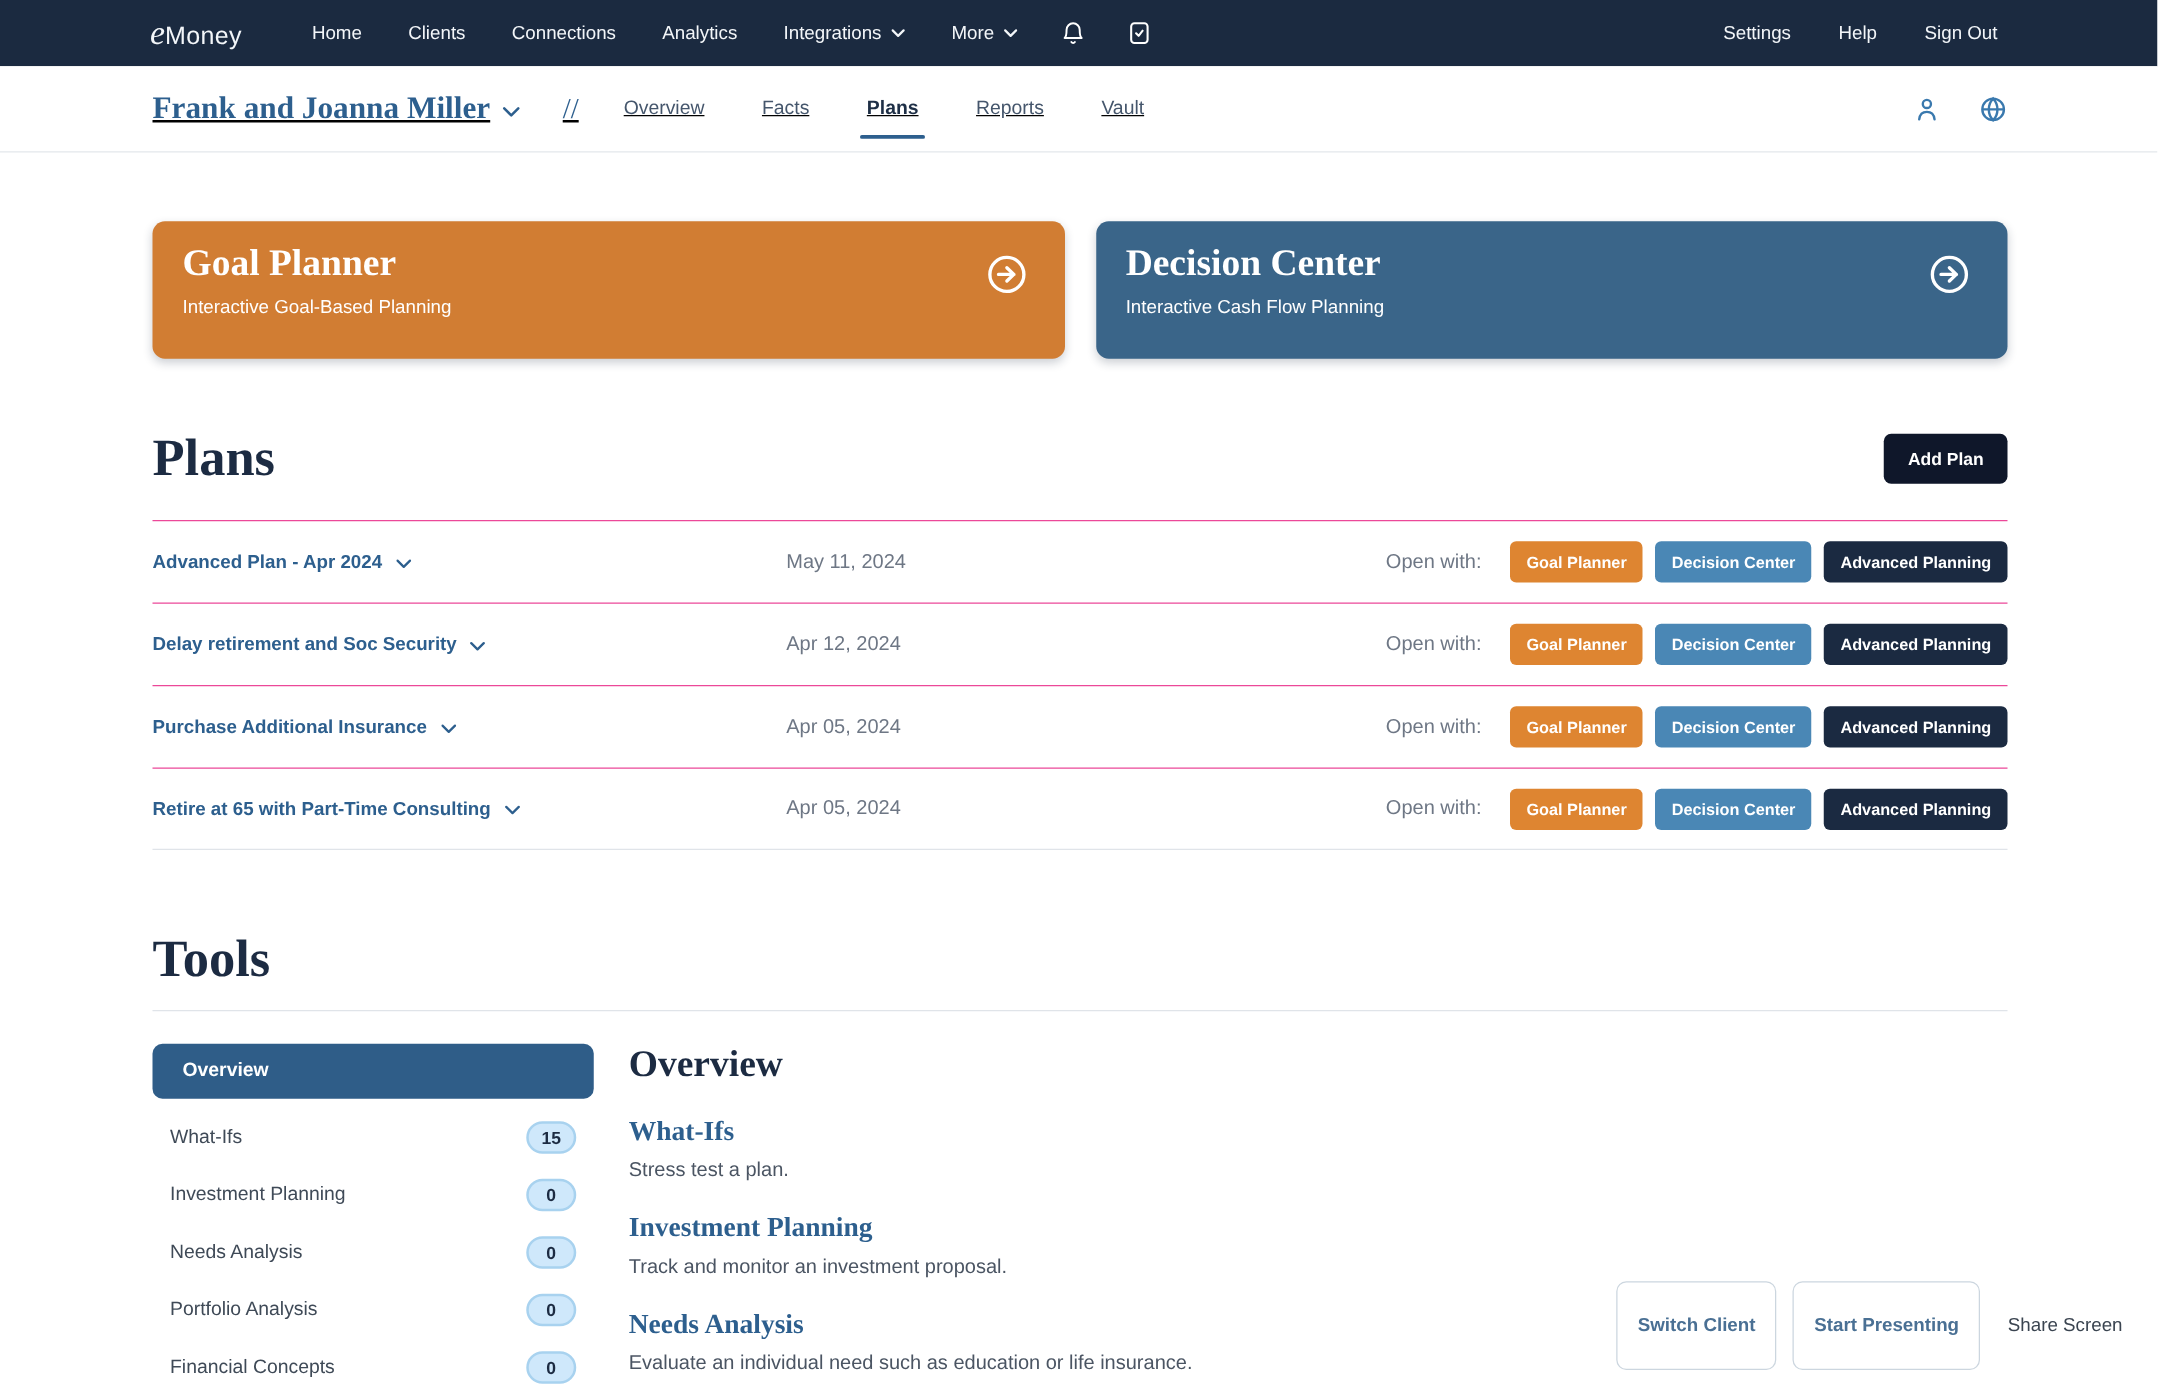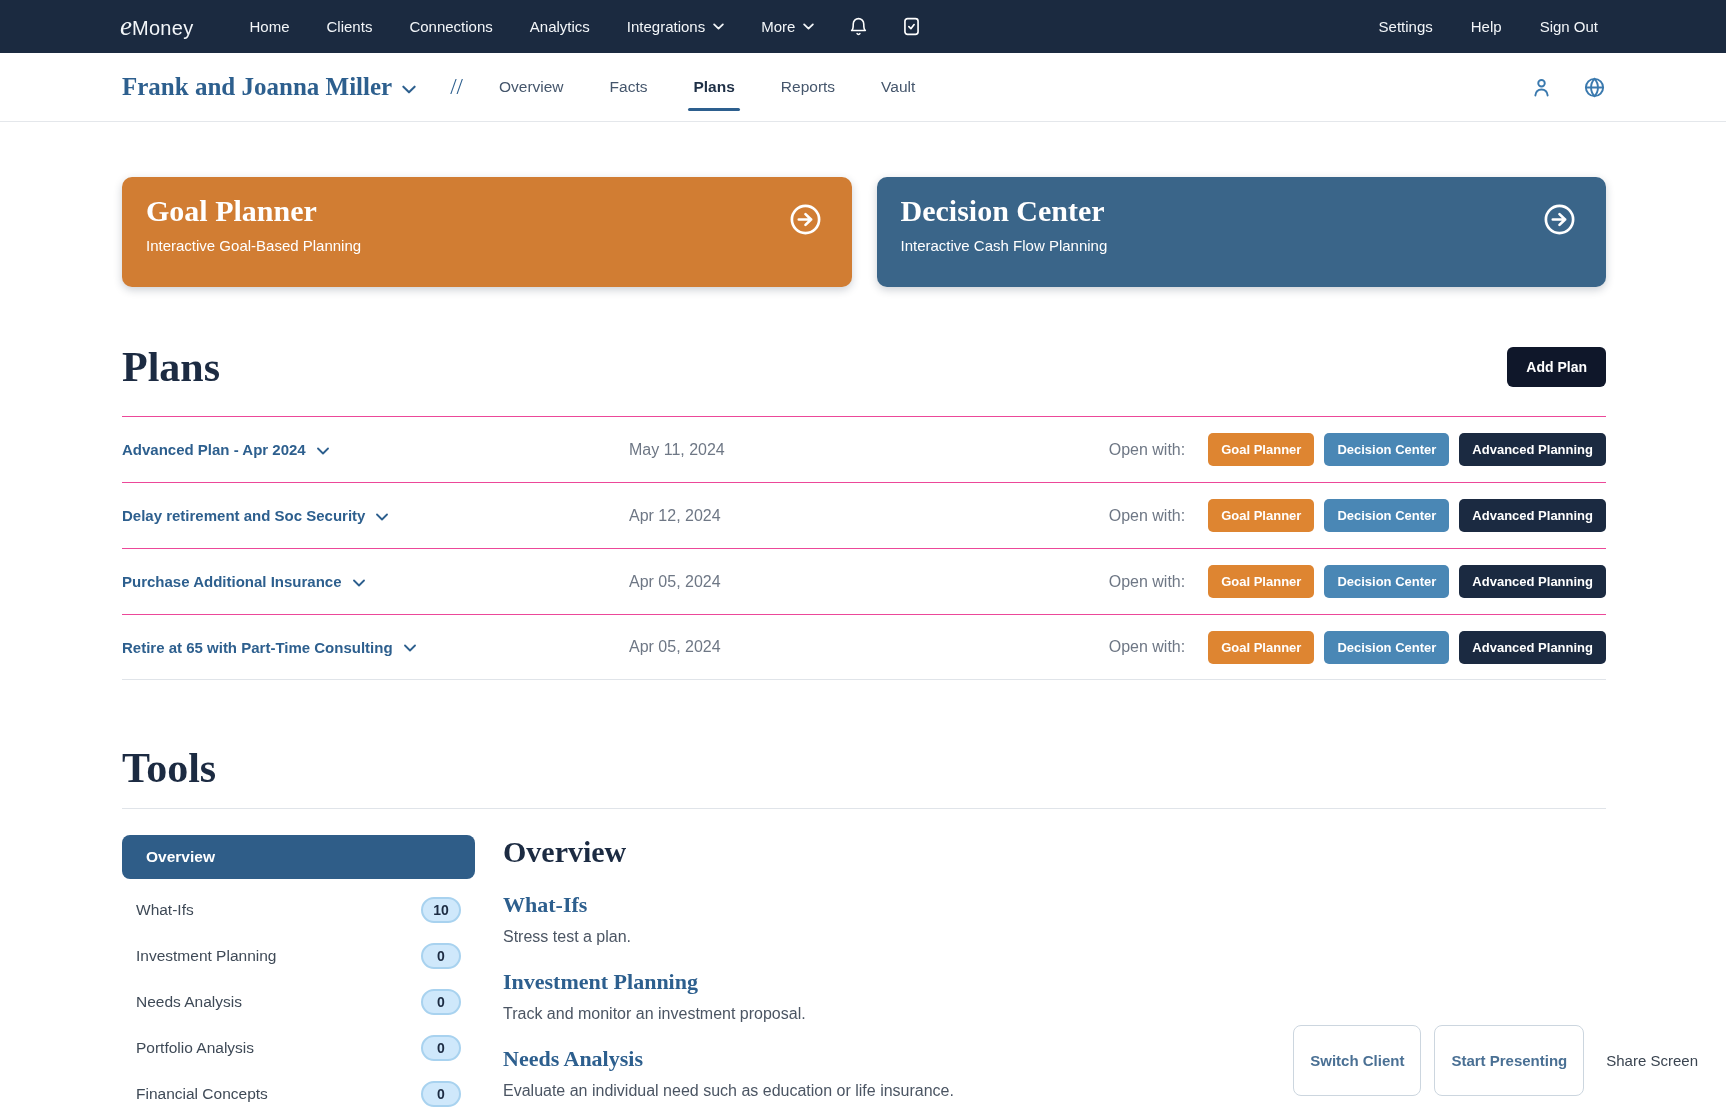--- a/index.html
+++ b/index.html
@@ -16,21 +16,21 @@
   .nav-item { display:flex; align-items:center; gap:8px; cursor:pointer; white-space:nowrap; }
   .chev svg { display:block; }
   .nav-icons { display:flex; gap:32px; margin-left:34px; align-items:center; }
   .nav-icon { width:21px; height:21px; cursor:pointer; color:#fff; }
   .nav-icon svg { width:100%; height:100%; display:block; }
   .topnav-right { margin-left:auto; display:flex; gap:38px; font-size:15px; }
   .topnav-right .nav-item { gap:0; }
 
   
   .clientnav { height:69px; background:#fff; border-bottom:1px solid #e4e7eb;
-    display:flex; align-items:center; padding:0 120px 0 122px; }
+    display:flex; align-items:center; padding:0 120px 0 122px;text-decoration:underline; }
   .client-name { display:flex; align-items:center; gap:10px; cursor:pointer;
     font-family:"Liberation Serif", serif; font-weight:700; font-size:25px; color:#2d5f8e; }
   .client-name .chev { color:#2d5f8e; padding-top:4px; }
   .slashes { color:#2d5f8e; font-size:23px; margin:0 36px 0 34px; font-family:"Liberation Serif", serif; }
   .tabs { display:flex; gap:46px; font-size:15.5px; color:#45566c; align-items:center; }
   .tab { position:relative; padding:6px 0; cursor:pointer; }
   .tab.active { color:#1e2f46; font-weight:700; }
   .tab.active::after { content:""; position:absolute; left:-5px; right:-5px; bottom:-9px;
     height:3px; background:#2d5f8e; border-radius:2px; }
   .clientnav-icons { margin-left:auto; display:flex; gap:30px; align-items:center; color:#3a79ae; }
@@ -308,21 +308,21 @@
     <h1 class="big-serif">Tools</h1>
     <div class="tools-divider"></div>
 
     <div class="tools-body">
       <div class="tools-sidebar">
         <div class="sidebar-item active">
           <span>Overview</span>
         </div>
         <div class="sidebar-item">
           <span>What-Ifs</span>
-          <span class="count-badge">10</span>
+          <span class="count-badge">15</span>
         </div>
         <div class="sidebar-item">
           <span>Investment Planning</span>
           <span class="count-badge">0</span>
         </div>
         <div class="sidebar-item">
           <span>Needs Analysis</span>
           <span class="count-badge">0</span>
         </div>
         <div class="sidebar-item">

